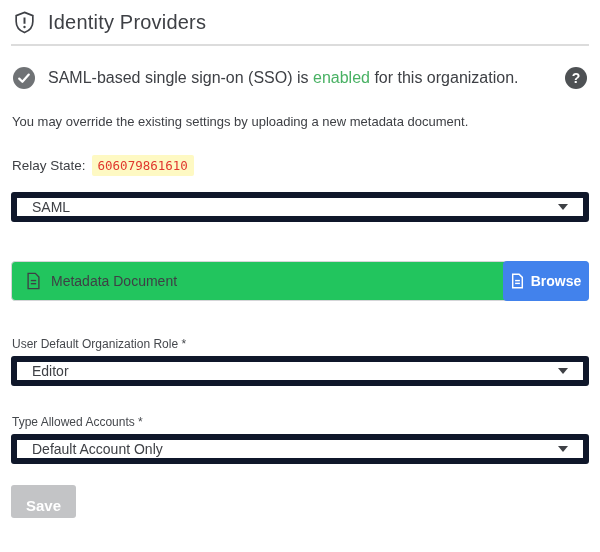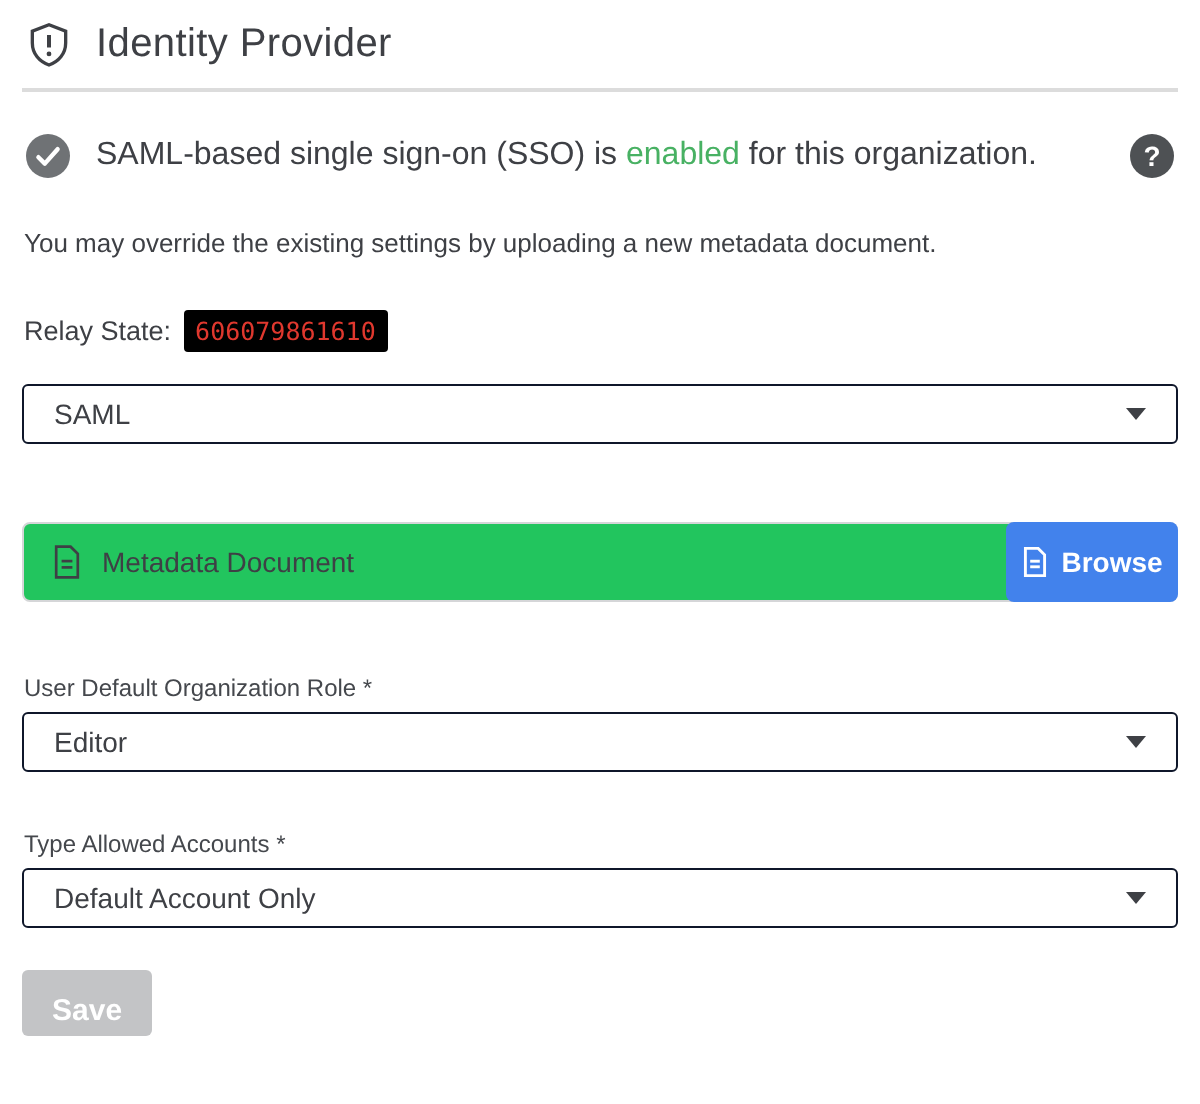--- a/index.html
+++ b/index.html
@@ -31,28 +31,28 @@
     background:#4e5154;color:#fff;font-size:14px;font-weight:700;
     display:flex;align-items:center;justify-content:center;
     cursor:pointer;user-select:none;
   }
   
   .desc{margin:25px 12px 0 12px;font-size:13px;color:#3e4045;}
   
   .relay{margin:26px 12px 0 12px;font-size:13.5px;color:#3e4045;display:flex;align-items:center;}
   .relay code{
     font-family:"DejaVu Sans Mono","Liberation Mono",monospace;
-    font-size:12.5px;color:var(--code-red);background:#000000;
+    font-size:12.5px;color:var(--code-red);background:#fef9c3;
     padding:3px 6px;margin-left:6px;border-radius:2px;
   }
   
   .group{margin:0 11px;}
   .group-label{display:block;font-size:12px;color:#45484d;margin:0 1px 5px 1px;}
   .select{
-    height:30px;border:1px solid #0f172a;border-radius:3px;background:#fff;
+    height:30px;border:6px solid #0f172a;border-radius:3px;background:#fff;
     display:flex;align-items:center;padding:0 15px;font-size:14px;color:#3e4045;
     cursor:pointer;
   }
   .caret{
     margin-left:auto;width:0;height:0;
     border-left:5px solid transparent;border-right:5px solid transparent;
     border-top:6px solid #3e4045;
   }
   .g-provider{margin-top:16px;}
   .g-role{margin-top:36px;}
@@ -85,21 +85,21 @@
 <div class="page">
 
   <div class="hdr">
     <span>
       <svg width="25" height="27" viewBox="0 0 24 24" fill="none" stroke="#3e4045" stroke-width="1.6">
         <path d="M12 2.3 L20 5.4 V11 C20 16.2 16.6 19.9 12 21.6 C7.4 19.9 4 16.2 4 11 V5.4 Z"></path>
         <line x1="12" y1="7.2" x2="12" y2="13.2" stroke-width="1.9"></line>
         <circle cx="12" cy="16.3" r="1.15" fill="#3e4045" stroke="none"></circle>
       </svg>
     </span>
-    <span class="hdr-title">Identity Provider</span>
+    <span class="hdr-title">Identity Providers</span>
   </div>
 
   <div class="status">
     <span>
       <svg width="22" height="22" viewBox="0 0 22 22">
         <circle cx="11" cy="11" r="11" fill="#6f7275"></circle>
         <path d="M6.2 11.6 L9.4 14.8 L15.8 7.6" stroke="#ffffff" stroke-width="2.2" fill="none" stroke-linecap="round" stroke-linejoin="round"></path>
       </svg>
     </span>
     <span class="status-text"><span>SAML-based single sign-on (SSO) is </span><span class="enabled">enabled</span><span> for this organization.</span></span>

